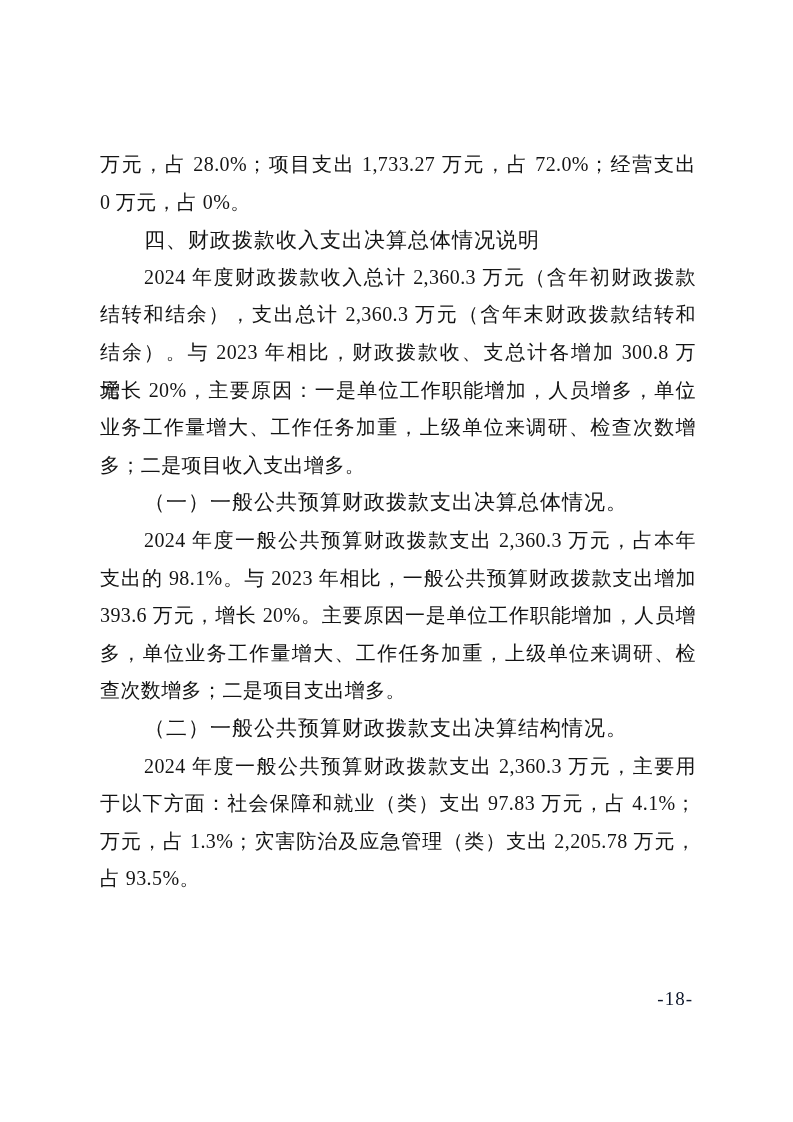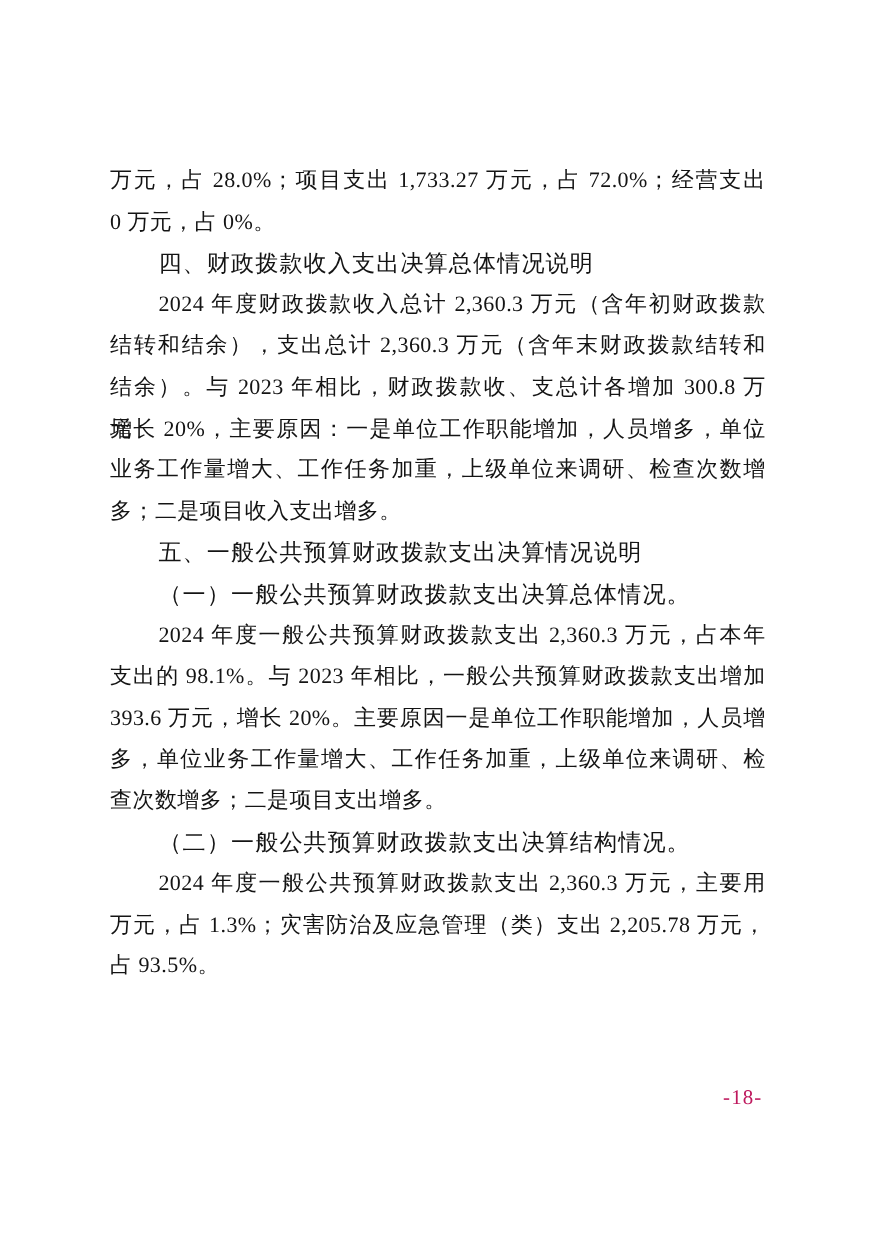--- a/index.html
+++ b/index.html
@@ -51,44 +51,44 @@
   }
   .bold {
     font-weight: 400;
   }
   .page-number {
     position: absolute;
     right: 100px;
     top: 988px;
     font-size: 19px;
     font-family: "Liberation Serif", serif;
-    color: #be185d;
+    color: #0f172a;
     letter-spacing: 1px;
   }
 </style>
 </head>
 <body>
 
 <div class="page">
   <div class="content">
       <div class="line body justify"><span>万元，占 28.0%；项目支出 1,733.27 万元，占 72.0%；经营支出</span></div>
       <div class="line body"><span>0 万元，占 0%。</span></div>
       <div class="line h1 indent"><span class="bold">四、财政拨款收入支出决算总体情况说明</span></div>
       <div class="line body indent justify"><span>2024 年度财政拨款收入总计 2,360.3 万元（含年初财政拨款</span></div>
       <div class="line body justify"><span>结转和结余），支出总计 2,360.3 万元（含年末财政拨款结转和</span></div>
       <div class="line body justify"><span>结余）。与 2023 年相比，财政拨款收、支总计各增加 300.8 万元，</span></div>
       <div class="line body justify"><span>增长 20%，主要原因：一是单位工作职能增加，人员增多，单位</span></div>
       <div class="line body justify"><span>业务工作量增大、工作任务加重，上级单位来调研、检查次数增</span></div>
       <div class="line body"><span>多；二是项目收入支出增多。</span></div>
-      <div class="line h1 indent"><span class="bold">五、一般公共预算财政拨款支出决算情况说明</span></div>
       <div class="line h2 indent"><span class="bold">（一）一般公共预算财政拨款支出决算总体情况。</span></div>
       <div class="line body indent justify"><span>2024 年度一般公共预算财政拨款支出 2,360.3 万元，占本年</span></div>
       <div class="line body justify"><span>支出的 98.1%。与 2023 年相比，一般公共预算财政拨款支出增加</span></div>
       <div class="line body justify"><span>393.6 万元，增长 20%。主要原因一是单位工作职能增加，人员增</span></div>
       <div class="line body justify"><span>多，单位业务工作量增大、工作任务加重，上级单位来调研、检</span></div>
       <div class="line body"><span>查次数增多；二是项目支出增多。</span></div>
       <div class="line h2 indent"><span class="bold">（二）一般公共预算财政拨款支出决算结构情况。</span></div>
       <div class="line body indent justify"><span>2024 年度一般公共预算财政拨款支出 2,360.3 万元，主要用</span></div>
+      <div class="line body justify"><span>于以下方面：</span><span class="bold">社会保障和就业（类）</span><span>支出 97.83 万元，占 4.1%；</span></div>
       <div class="line body justify"><span>万元，占 1.3%；</span><span class="bold">灾害防治及应急管理（类）</span><span>支出 </span><span class="bold">2,205.78</span><span> 万元，</span></div>
       <div class="line body"><span>占 </span><span class="bold">93.5%</span><span>。</span></div>
     </div>
   <div class="page-number">-18-</div>
 </div>
 
 </body></html>

